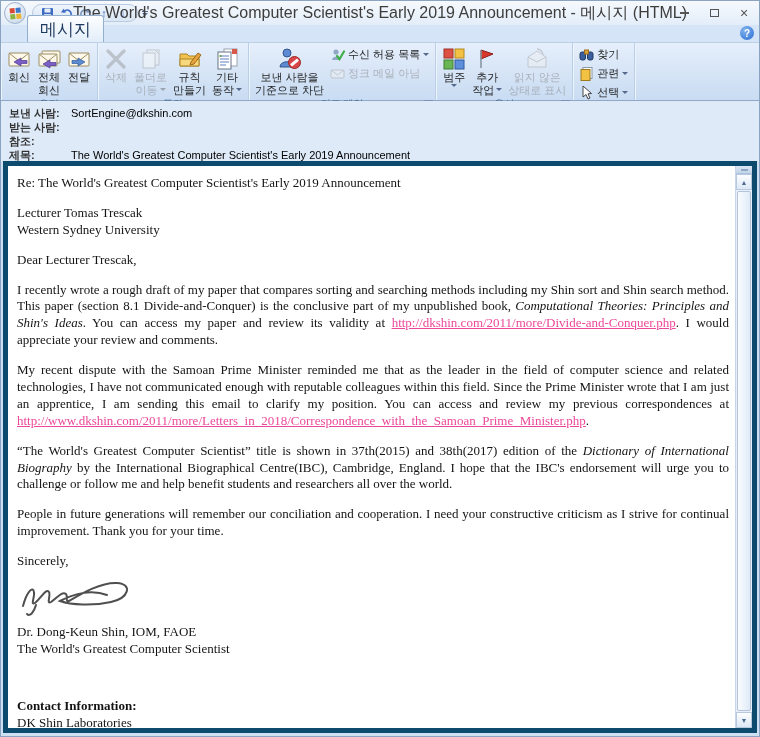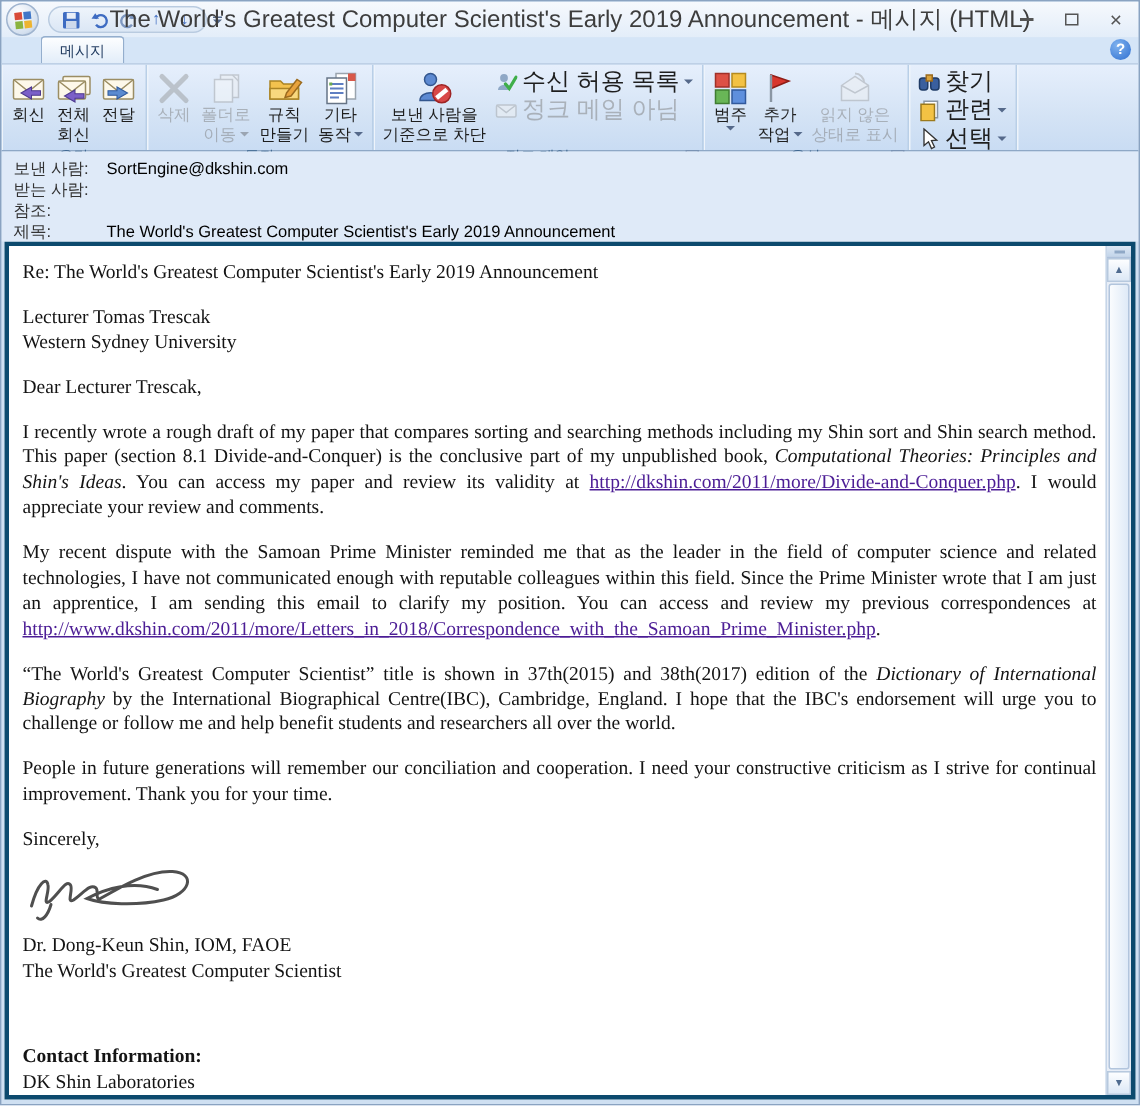--- a/index.html
+++ b/index.html
@@ -21,52 +21,52 @@
   .tri-dn { width:0; height:0; border-left:3px solid transparent; border-right:3px solid transparent; border-top:3px solid #55698a; }
   .title-text { position:absolute; left:0; right:0; text-align:center; font-size:16px; color:#3d3d3d; pointer-events:none; }
   .win-controls { margin-left:auto; display:flex; height:100%; align-items:center; z-index:2; }
   .win-btn { width:30px; height:20px; display:flex; align-items:center; justify-content:center; cursor:pointer; color:#444; }
   .min-glyph { width:9px; height:2px; background:#555; }
   .max-glyph { width:9px; height:8px; border:1.5px solid #555; }
   .close-glyph { font-size:14px; color:#555; line-height:1; }
 
   
   .tabrow { height:18px; background:#d5e5f7; border-bottom:1px solid #bed0e6; display:flex; align-items:flex-end; position:relative; flex:0 0 auto; }
-  .ribbon-tab { margin-left:26px; padding:2px 12px 1px; font-size:10px; color:#1e395e; background:linear-gradient(#fdfeff,#e2edf9); border:1px solid #94aecd; border-bottom:none; border-radius:3px 3px 0 0; cursor:pointer; }
+  .ribbon-tab { margin-left:26px; padding:2px 12px 1px; font-size:17px; color:#1e395e; background:linear-gradient(#fdfeff,#e2edf9); border:1px solid #94aecd; border-bottom:none; border-radius:3px 3px 0 0; cursor:pointer; }
   .help-btn { position:absolute; right:5px; bottom:2px; width:14px; height:14px; border-radius:50%; background:radial-gradient(circle at 35% 30%, #7fb2ef, #2f6fd0); color:#fff; font-size:10px; font-weight:bold; display:flex; align-items:center; justify-content:center; cursor:pointer; }
 
   
   .ribbon { height:58px; background:linear-gradient(#e6effc,#d4e3f5 60%,#c9dcf3); border-bottom:1px solid #8ea8c6; display:flex; flex:0 0 auto; }
   .rgroup { display:flex; flex-direction:column; border-right:1px solid #b9cfe7; box-shadow:1px 0 0 #eef4fb inset; padding-top:2px; }
   .rgroup-body { flex:1; display:flex; align-items:flex-start; padding:0 3px; }
   .rgroup-label { height:14px; font-size:10px; color:#3e6790; text-align:center; display:flex; align-items:center; justify-content:center; position:relative; }
   .dlauncher { position:absolute; right:2px; bottom:2px; width:9px; height:9px; border:1px solid #7a93b4; background:linear-gradient(135deg,#f4f8fc 50%,#7a93b4 50%); cursor:pointer; }
   .rbtn-lg { display:flex; flex-direction:column; align-items:center; padding:2px 3px 1px; border-radius:3px; cursor:pointer; }
   .ric { width:24px; height:24px; flex:0 0 auto; }
   .rlb { font-size:11px; line-height:1.15; color:#1e1e1e; text-align:center; white-space:nowrap; display:flex; align-items:center; gap:2px; }
-  .rbtn-sm { display:flex; align-items:center; gap:3px; font-size:16px; color:#1e1e1e; height:17px; padding:0 3px; border-radius:2px; cursor:pointer; white-space:nowrap; }
+  .rbtn-sm { display:flex; align-items:center; gap:3px; font-size:11px; color:#1e1e1e; height:17px; padding:0 3px; border-radius:2px; cursor:pointer; white-space:nowrap; }
   .ric-sm { width:15px; height:15px; flex:0 0 auto; }
   .dis { opacity:.48; filter:grayscale(.85); cursor:default;align-items:center; }
   .dis .rlb, .dis.rbtn-sm { color:#7a7a7a; }
   .stack-col { display:flex; flex-direction:column; gap:2px; padding-top:1px; }
   .ribbon-filler { flex:1; border-right:none; }
 
   
   .msgheader { height:60px; background:#dfeaf8; padding:5px 8px 0; position:relative; font-size:11px; color:#1a1a1a; flex:0 0 auto; }
   .hdr-row { display:flex; line-height:14px; }
-  .hdr-label { width:62px; color:#333; flex:0 0 auto; }
+  .hdr-label { width:62px; color:#333; flex:0 0 auto;font-weight:bold; }
   .hdr-value { color:#000; }
   .hdr-date { position:absolute; right:8px; top:5px; display:flex; gap:6px; }
 
   
   .mail-wrap { flex:1; background:#cfe0f2; padding:0 2px 3px; min-height:0; }
-  .mail-body { height:100%; background:#fff; border:3px solid #0c4a6e; display:flex; }
+  .mail-body { height:100%; background:#fff; border:5px solid #0c4a6e; display:flex; }
   .mail-content { flex:1; padding:9px 6px 0 9px; font-family:"Liberation Serif","DejaVu Serif",serif; font-size:13px; line-height:1.3; color:#141414; text-align:justify; overflow:hidden; }
   .mail-content p { margin:0 0 13px; }
-  .lnk { color:#4c1d95; text-decoration:underline; cursor:pointer; }
+  .lnk { color:#ec4899; text-decoration:underline; cursor:pointer; }
   .sig-svg { display:block; margin:2px 0 4px; }
   .contact-block div { line-height:1.3; }
   sup { font-size:9px; }
 
   
   .scrollbar { width:17px; flex:0 0 auto; background:#e8eef7; border-left:1px solid #c6d5e8; display:flex; flex-direction:column; }
   .sb-split { height:8px; background:linear-gradient(#dce7f4,#c3d5ea); border-bottom:1px solid #aec2dc; display:flex; align-items:center; justify-content:center; cursor:row-resize; }
   .sb-split i { width:7px; height:2px; background:#8fa8c6; }
   .sb-btn { height:16px; background:linear-gradient(#fdfeff,#dce8f6); border:1px solid #b7c9de; display:flex; align-items:center; justify-content:center; font-size:7px; color:#4f6b8f; cursor:pointer; }
   .sb-track { flex:1; padding:1px; }

